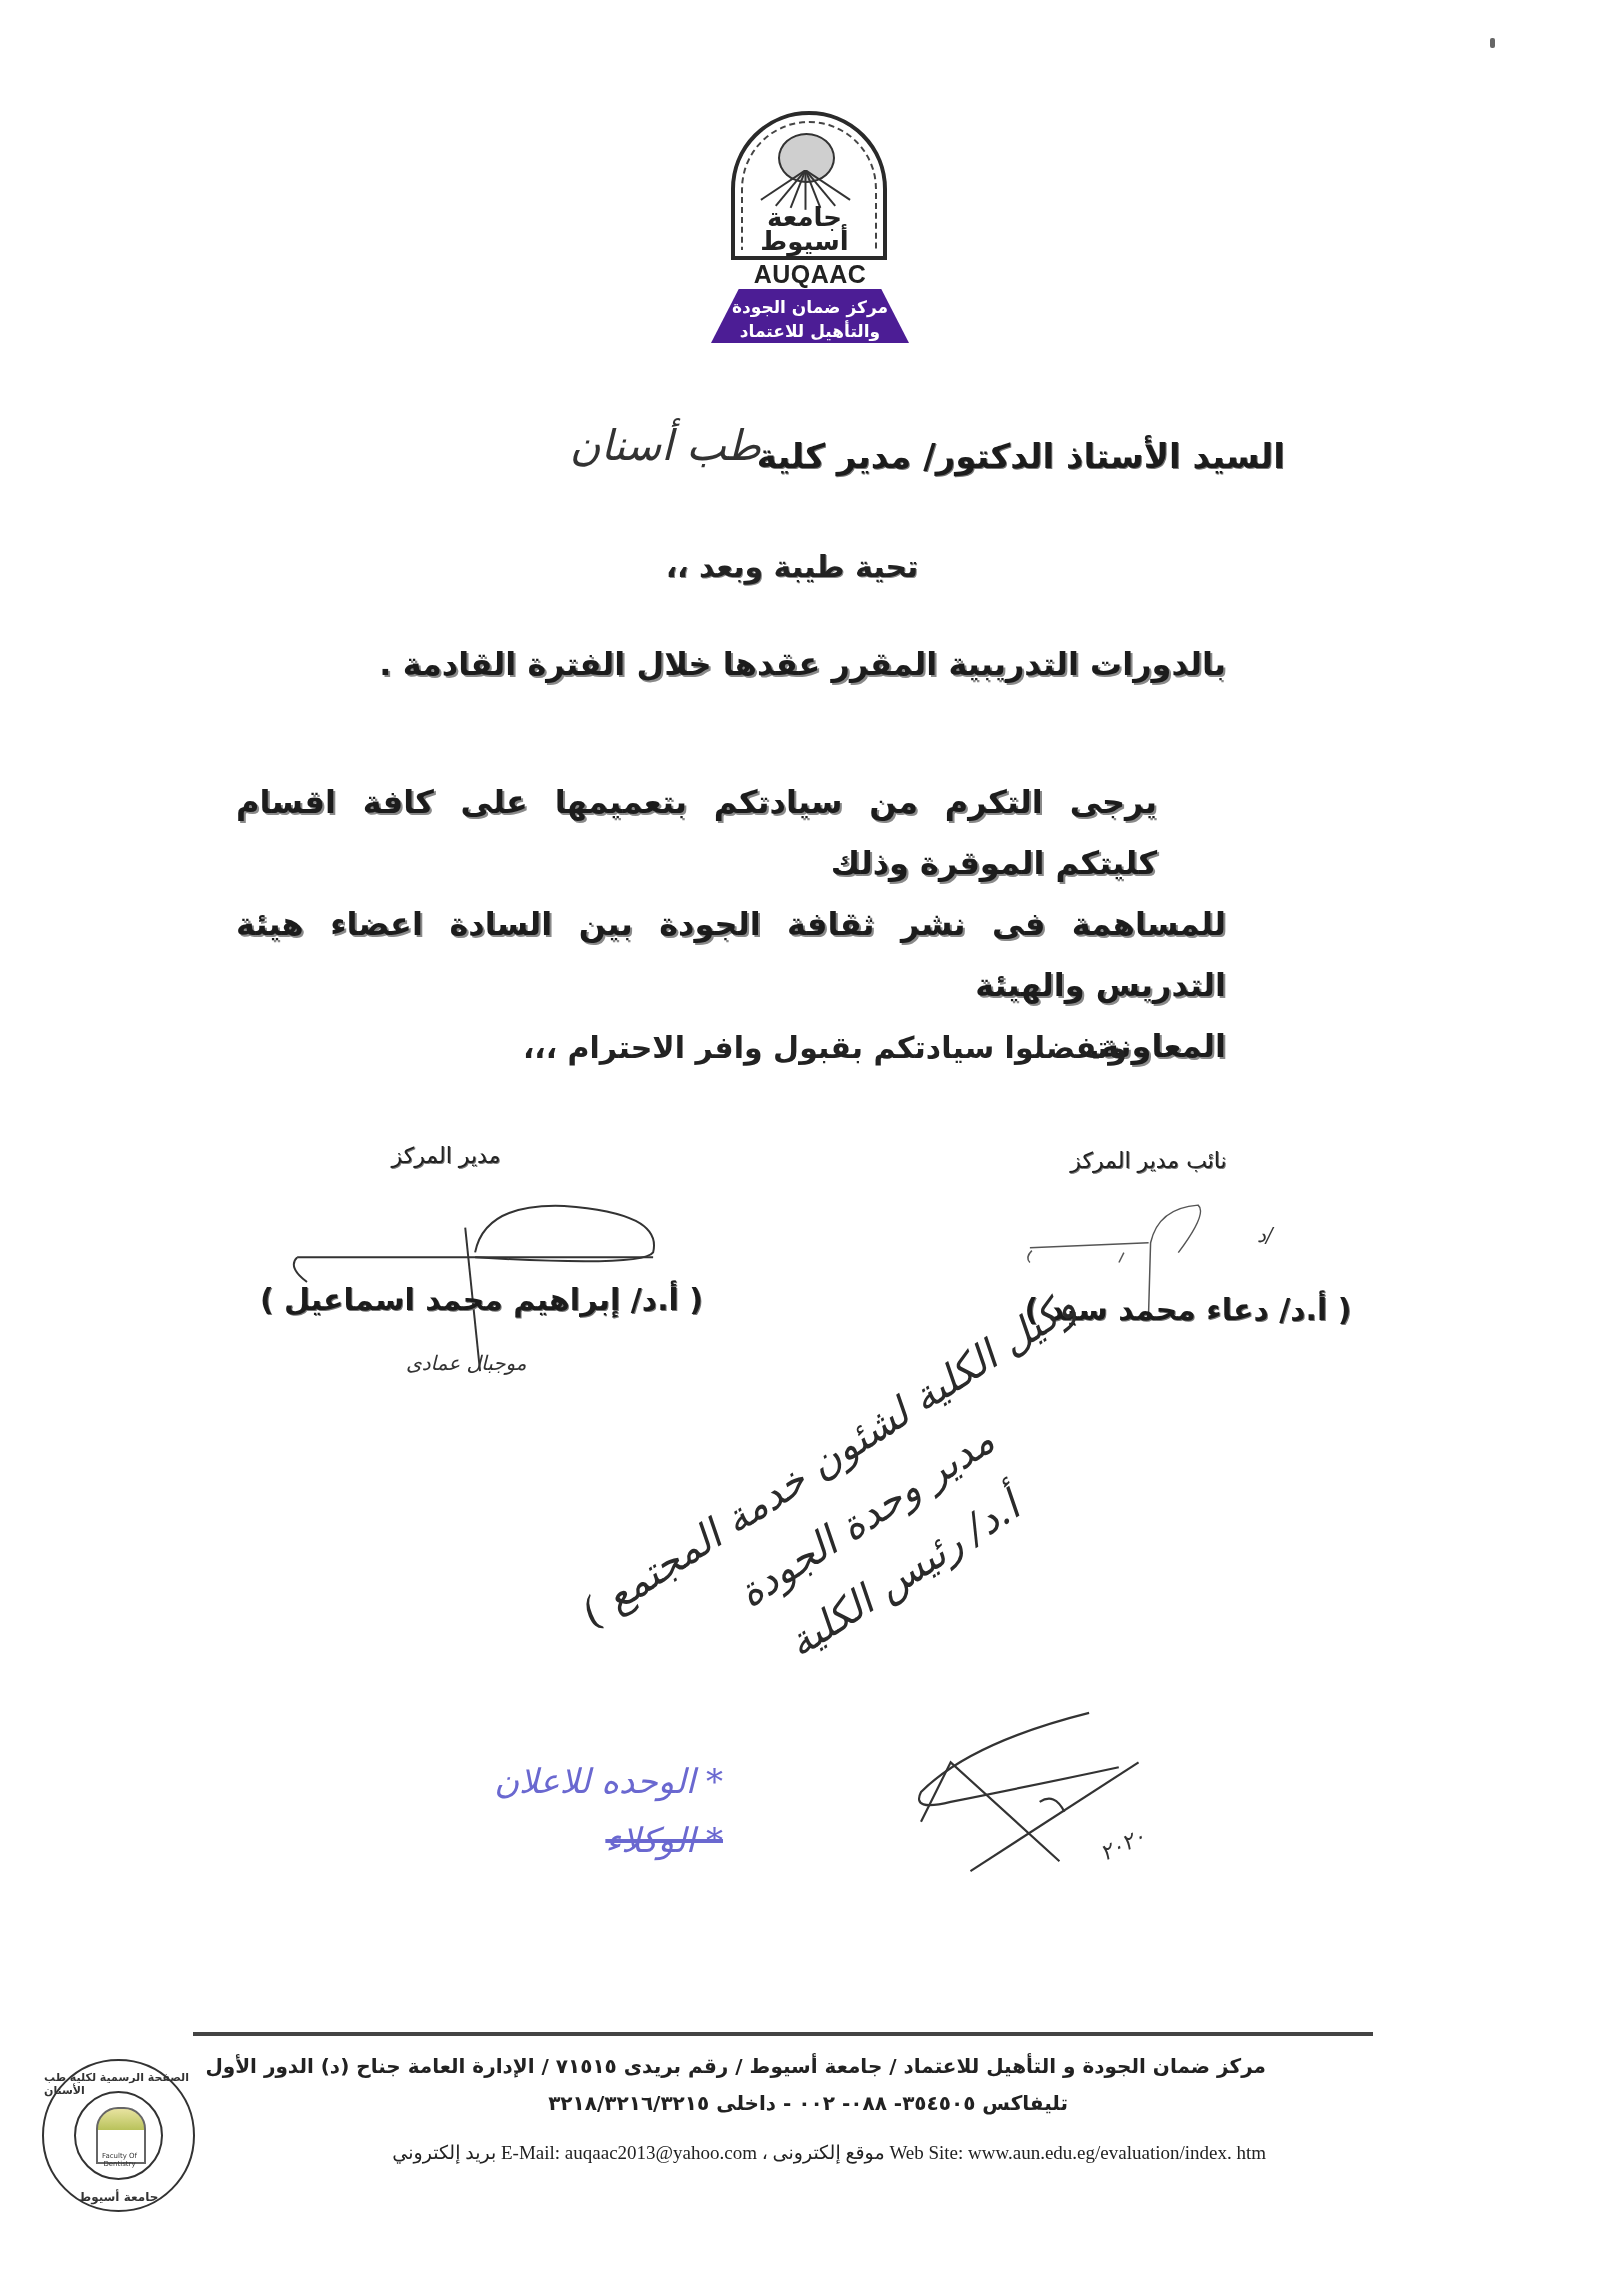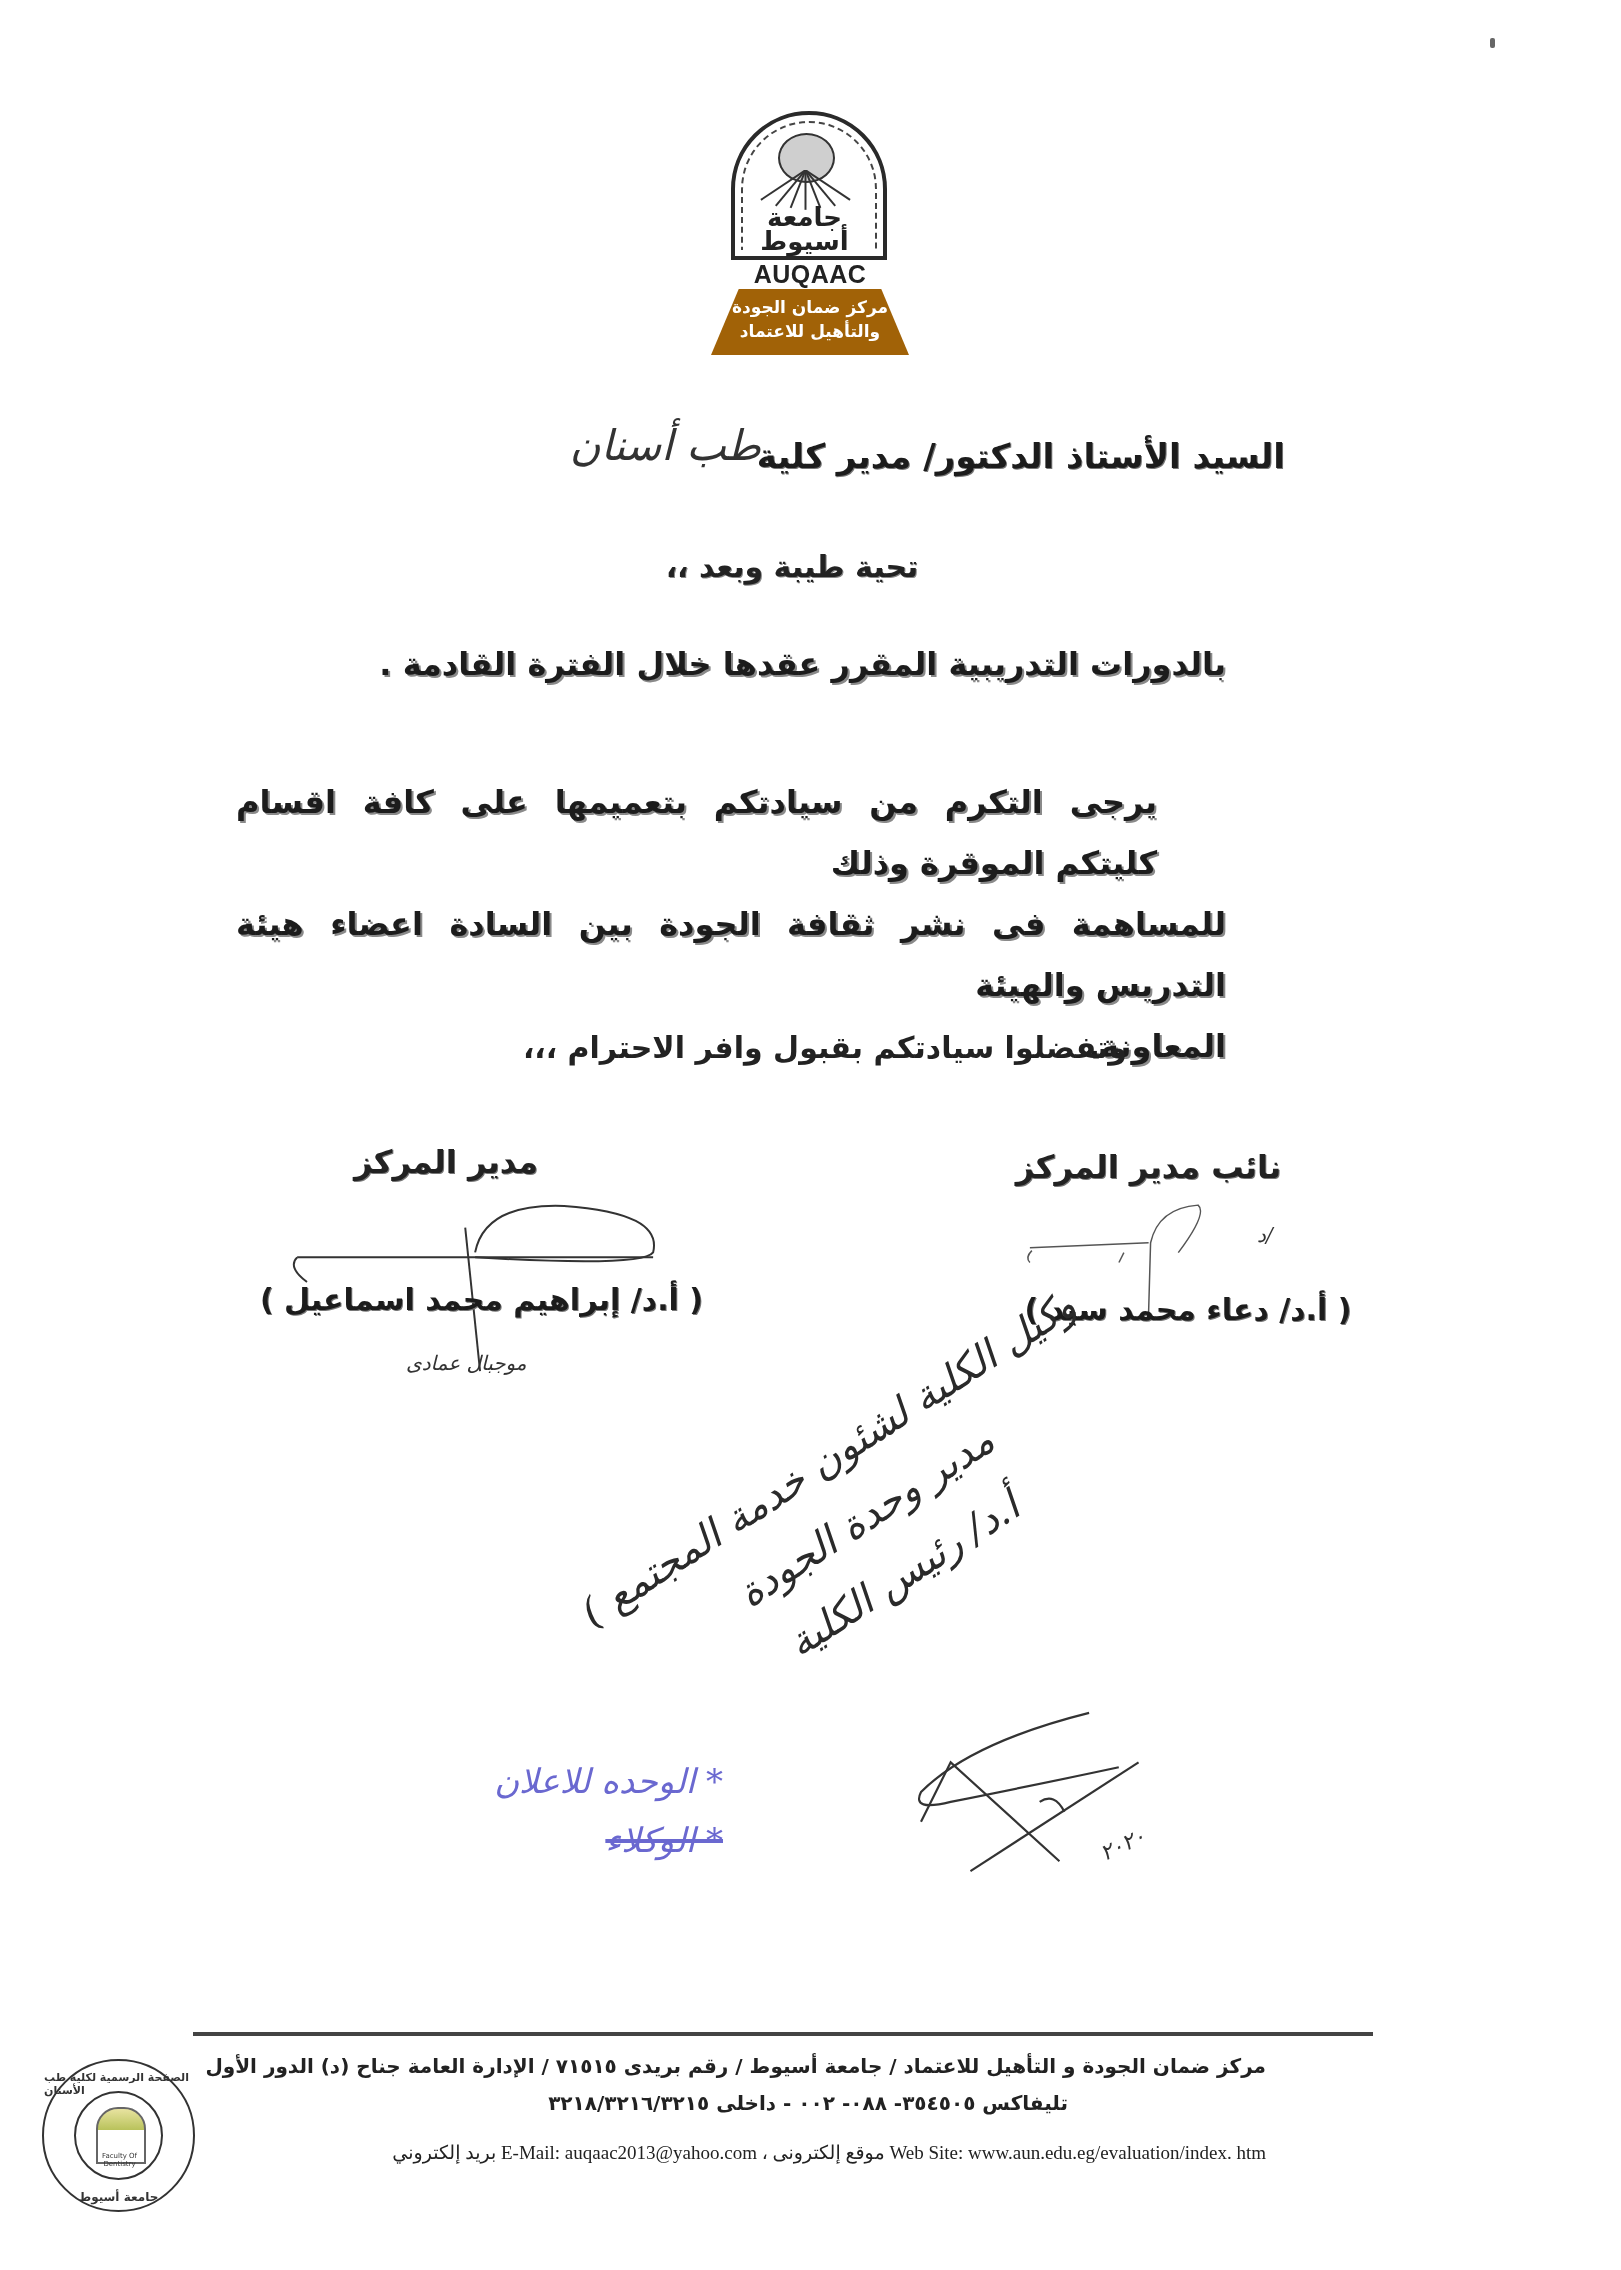--- a/index.html
+++ b/index.html
@@ -13,38 +13,38 @@
                border-radius:79px 79px 0 0; box-sizing:border-box; border-bottom-width:4px; }
   .logo-arch-inner { position:absolute; left:6px; top:6px; right:6px; bottom:6px; border:2px dashed #444;
                border-radius:69px 69px 0 0; border-bottom:none; }
   .logo-sun { position:absolute; left:57px; top:22px; width:53px; height:46px; border-radius:50%;
               background:#cfcfcf; border:2px solid #333; }
   .logo-rays { position:absolute; left:30px; top:59px; width:109px; height:40px; }
   .logo-script { position:absolute; left:28px; top:94px; width:111px; text-align:center;
                  font-size:26px; font-weight:bold; color:#222; line-height:24px; }
   .logo-acronym { position:absolute; left:0; top:149px; width:178px; text-align:center;
                   font-family:"Liberation Sans", sans-serif; font-weight:bold; font-size:25px; color:#222; letter-spacing:0.5px; }
-  .logo-banner { position:absolute; left:-10px; top:178px; width:198px; height:66px; background:#a16207;
+  .logo-banner { position:absolute; left:-10px; top:178px; width:198px; height:54px; background:#4c1d95;
                  clip-path:polygon(14% 0, 86% 0, 100% 100%, 0 100%); }
   .logo-banner-text { position:absolute; left:10px; right:10px; top:6px; text-align:center; color:#fff;
                       font-size:17px; font-weight:bold; line-height:24px; }
   
   .addressee { right:337px; top:436px; font-family:"DejaVu Sans", sans-serif; font-weight:bold; font-size:34px; color:#1c1c1c;
                text-shadow:1px 1px 0 #777; }
   .hand { font-family:"DejaVu Serif", serif; font-weight:normal; color:#333; text-shadow:none; font-style:italic; }
   .addr-hand { right:861px; top:421px; font-size:42px; }
   .greeting { left:594px; width:396px; top:549px; text-align:center; font-weight:bold; font-size:30px; color:#222; text-shadow:1px 1px 0 #888; }
   .para { right:396px; width:990px; font-weight:bold; font-size:32px; line-height:61px; color:#1c1c1c;
           text-shadow:2px 2px 0 #8a8a8a; text-align:justify; text-align-last:right; }
   .para1 { top:634px; padding-right:0; }
   .para1 .l1 { padding-right:69px; }
   .para2 { top:772px; }
   .para2 .l1 { padding-right:69px; }
   .closing { right:495px; top:1030px; font-weight:bold; font-size:30px; color:#222; }
-  .sig-title { font-weight:bold; font-size:32px; color:#222; text-shadow:1px 1px 0 #777; }
+  .sig-title { font-weight:normal; font-size:22px; color:#222; text-shadow:1px 1px 0 #777; }
   .sig-left-title { left:337px; top:1143px; width:218px; text-align:center; }
   .sig-right-title { left:990px; top:1148px; width:317px; text-align:center; }
   .sig-name { font-weight:bold; font-size:30px; color:#1c1c1c; text-shadow:1px 1px 0 #777; }
   .sig-left-name { left:208px; top:1282px; width:495px; }
   .sig-right-name { left:1000px; top:1292px; width:376px; text-align:center; }
   .sig-svg { position:absolute; }
   .small-hand { left:406px; top:1351px; font-size:20px; }
   
   .annotation { left:554px; top:1406px; width:673px; height:297px; transform:rotate(-33deg); transform-origin:center; }
   .annotation div { font-family:"DejaVu Serif", serif; font-style:italic; font-size:40px; color:#2a2a2a; text-align:center; line-height:69px; }

